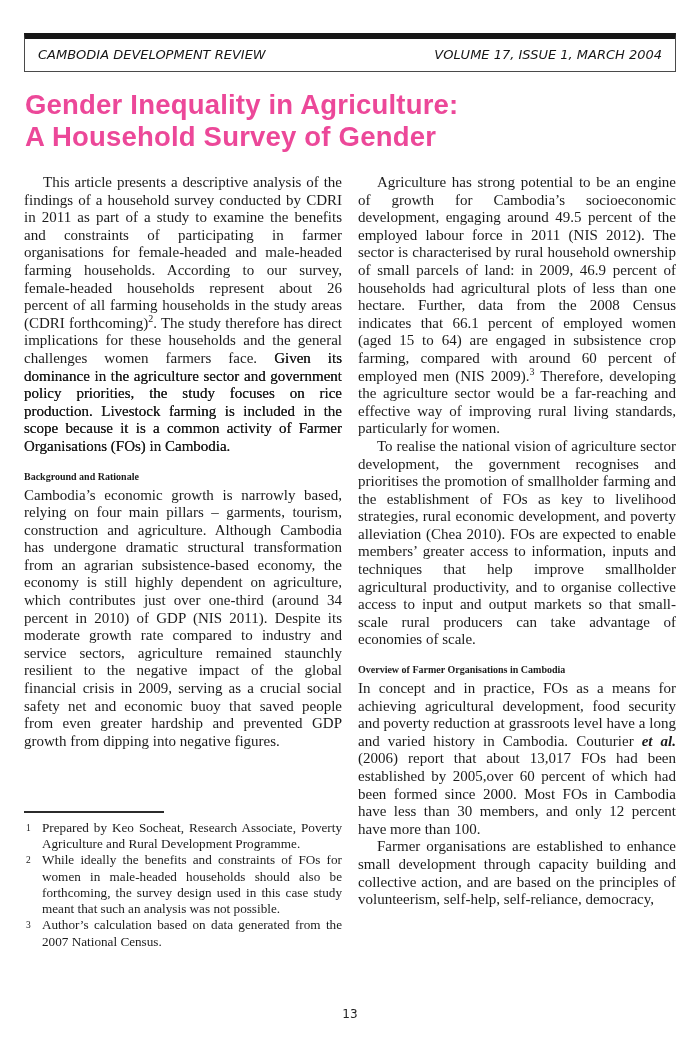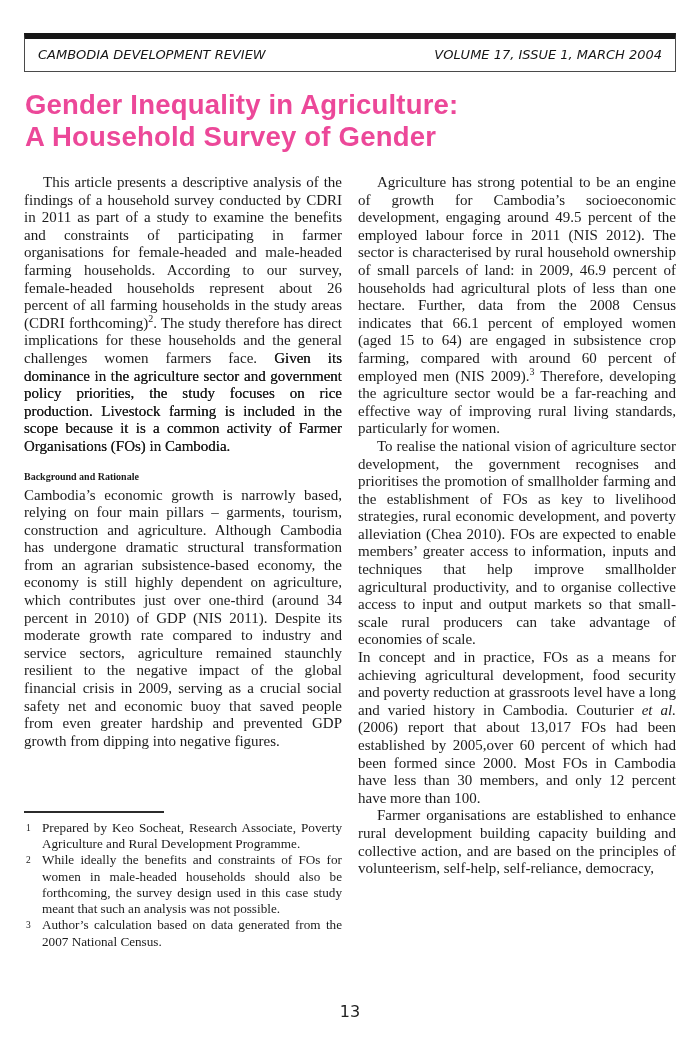--- a/index.html
+++ b/index.html
@@ -26,29 +26,29 @@
     text-align:justify;hyphens:auto;-webkit-hyphens:auto;
   }
   .col p{margin:0;}
   p.ind{text-indent:19px;}
   h3.sect{
     font-size:10px;line-height:19px;font-weight:bold;
     margin:11px 0 1px 0;text-align:left;font-family:inherit;
   }
   sup.ref{font-size:10px;line-height:0;vertical-align:super;}
   .emph{text-shadow:0 0 0.6px #1b1b1b;}
-  .it{font-style:italic;}
+  .it{font-style:italic;font-weight:bold;}
   .left-col{display:flex;flex-direction:column;}
   .fnblock{margin-top:auto;font-size:13.2px;line-height:16.3px;padding-bottom:26px;}
   .fnrule{width:140px;border-top:2px solid #2b2b2b;margin-bottom:7px;}
   .fn{position:relative;padding-left:18px;text-align:justify;margin:0;}
   .fn .mk{position:absolute;left:2px;top:0;font-size:9.5px;}
   .pageno{
     position:absolute;left:0;right:0;bottom:30px;text-align:center;
-    font-family:"DejaVu Sans", sans-serif;font-size:16px;color:#222;
+    font-family:"DejaVu Sans", sans-serif;font-size:12px;color:#222;
   }
 </style>
 </head>
 <body>
 
 <div class="page">
 
   <div class="masthead">
     <span>CAMBODIA DEVELOPMENT REVIEW</span>
     <span>VOLUME 17, ISSUE 1, MARCH 2004</span>
@@ -74,23 +74,24 @@
         <p class="fn"><span class="mk">2</span><span>While ideally the benefits and constraints of FOs for women in male-headed households should also be forthcoming, the survey design used in this case study meant that such an analysis was not possible.</span></p>
         <p class="fn"><span class="mk">3</span><span>Author’s calculation based on data generated from the 2007 National Census.</span></p>
       </div>
     </div>
 
     <div class="col">
       <p class="ind"><span>Agriculture has strong potential to be an engine of growth for Cambodia’s socioeconomic development, engaging around 49.5 percent of the employed labour force in 2011 (NIS 2012). The sector is characterised by rural household ownership of small parcels of land: in 2009, 46.9 percent of households had agricultural plots of less than one hectare. Further, data from the 2008 Census indicates that 66.1 percent of employed women (aged 15 to 64) are engaged in subsistence crop farming, compared with around 60 percent of employed men (NIS 2009).</span><sup class="ref">3</sup><span> Therefore, developing the agriculture sector would be a far-reaching and effective way of improving rural living standards, particularly for women.</span></p>
 
       <p class="ind">To realise the national vision of agriculture sector development, the government recognises and prioritises the promotion of smallholder farming and the establishment of FOs as key to livelihood strategies, rural economic development, and poverty alleviation (Chea 2010). FOs are expected to enable members’ greater access to information, inputs and techniques that help improve smallholder agricultural productivity, and to organise collective access to input and output markets so that small-scale rural producers can take advantage of economies of scale.</p>
 
+      <h3 class="sect">Overview of Farmer Organisations in Cambodia</h3>
 
       <p><span>In concept and in practice, FOs as a means for achieving agricultural development, food security and poverty reduction at grassroots level have a long and varied history in Cambodia. Couturier </span><span class="it">et al.</span><span> (2006) report that about 13,017 FOs had been established by 2005,over 60 percent of which had been formed since 2000. Most FOs in Cambodia have less than 30 members, and only 12 percent have more than 100.</span></p>
 
-      <p class="ind">Farmer organisations are established to enhance rural development building capacity building and collective action, and are based on the principles of volunteerism, self-help, self-reliance, democracy,</p>
+      <p class="ind">Farmer organisations are established to enhance small development through capacity building and collective action, and are based on the principles of volunteerism, self-help, self-reliance, democracy,</p>
     </div>
 
   </div>
 
   <div class="pageno">13</div>
 
 </div>
 
 </body></html>

